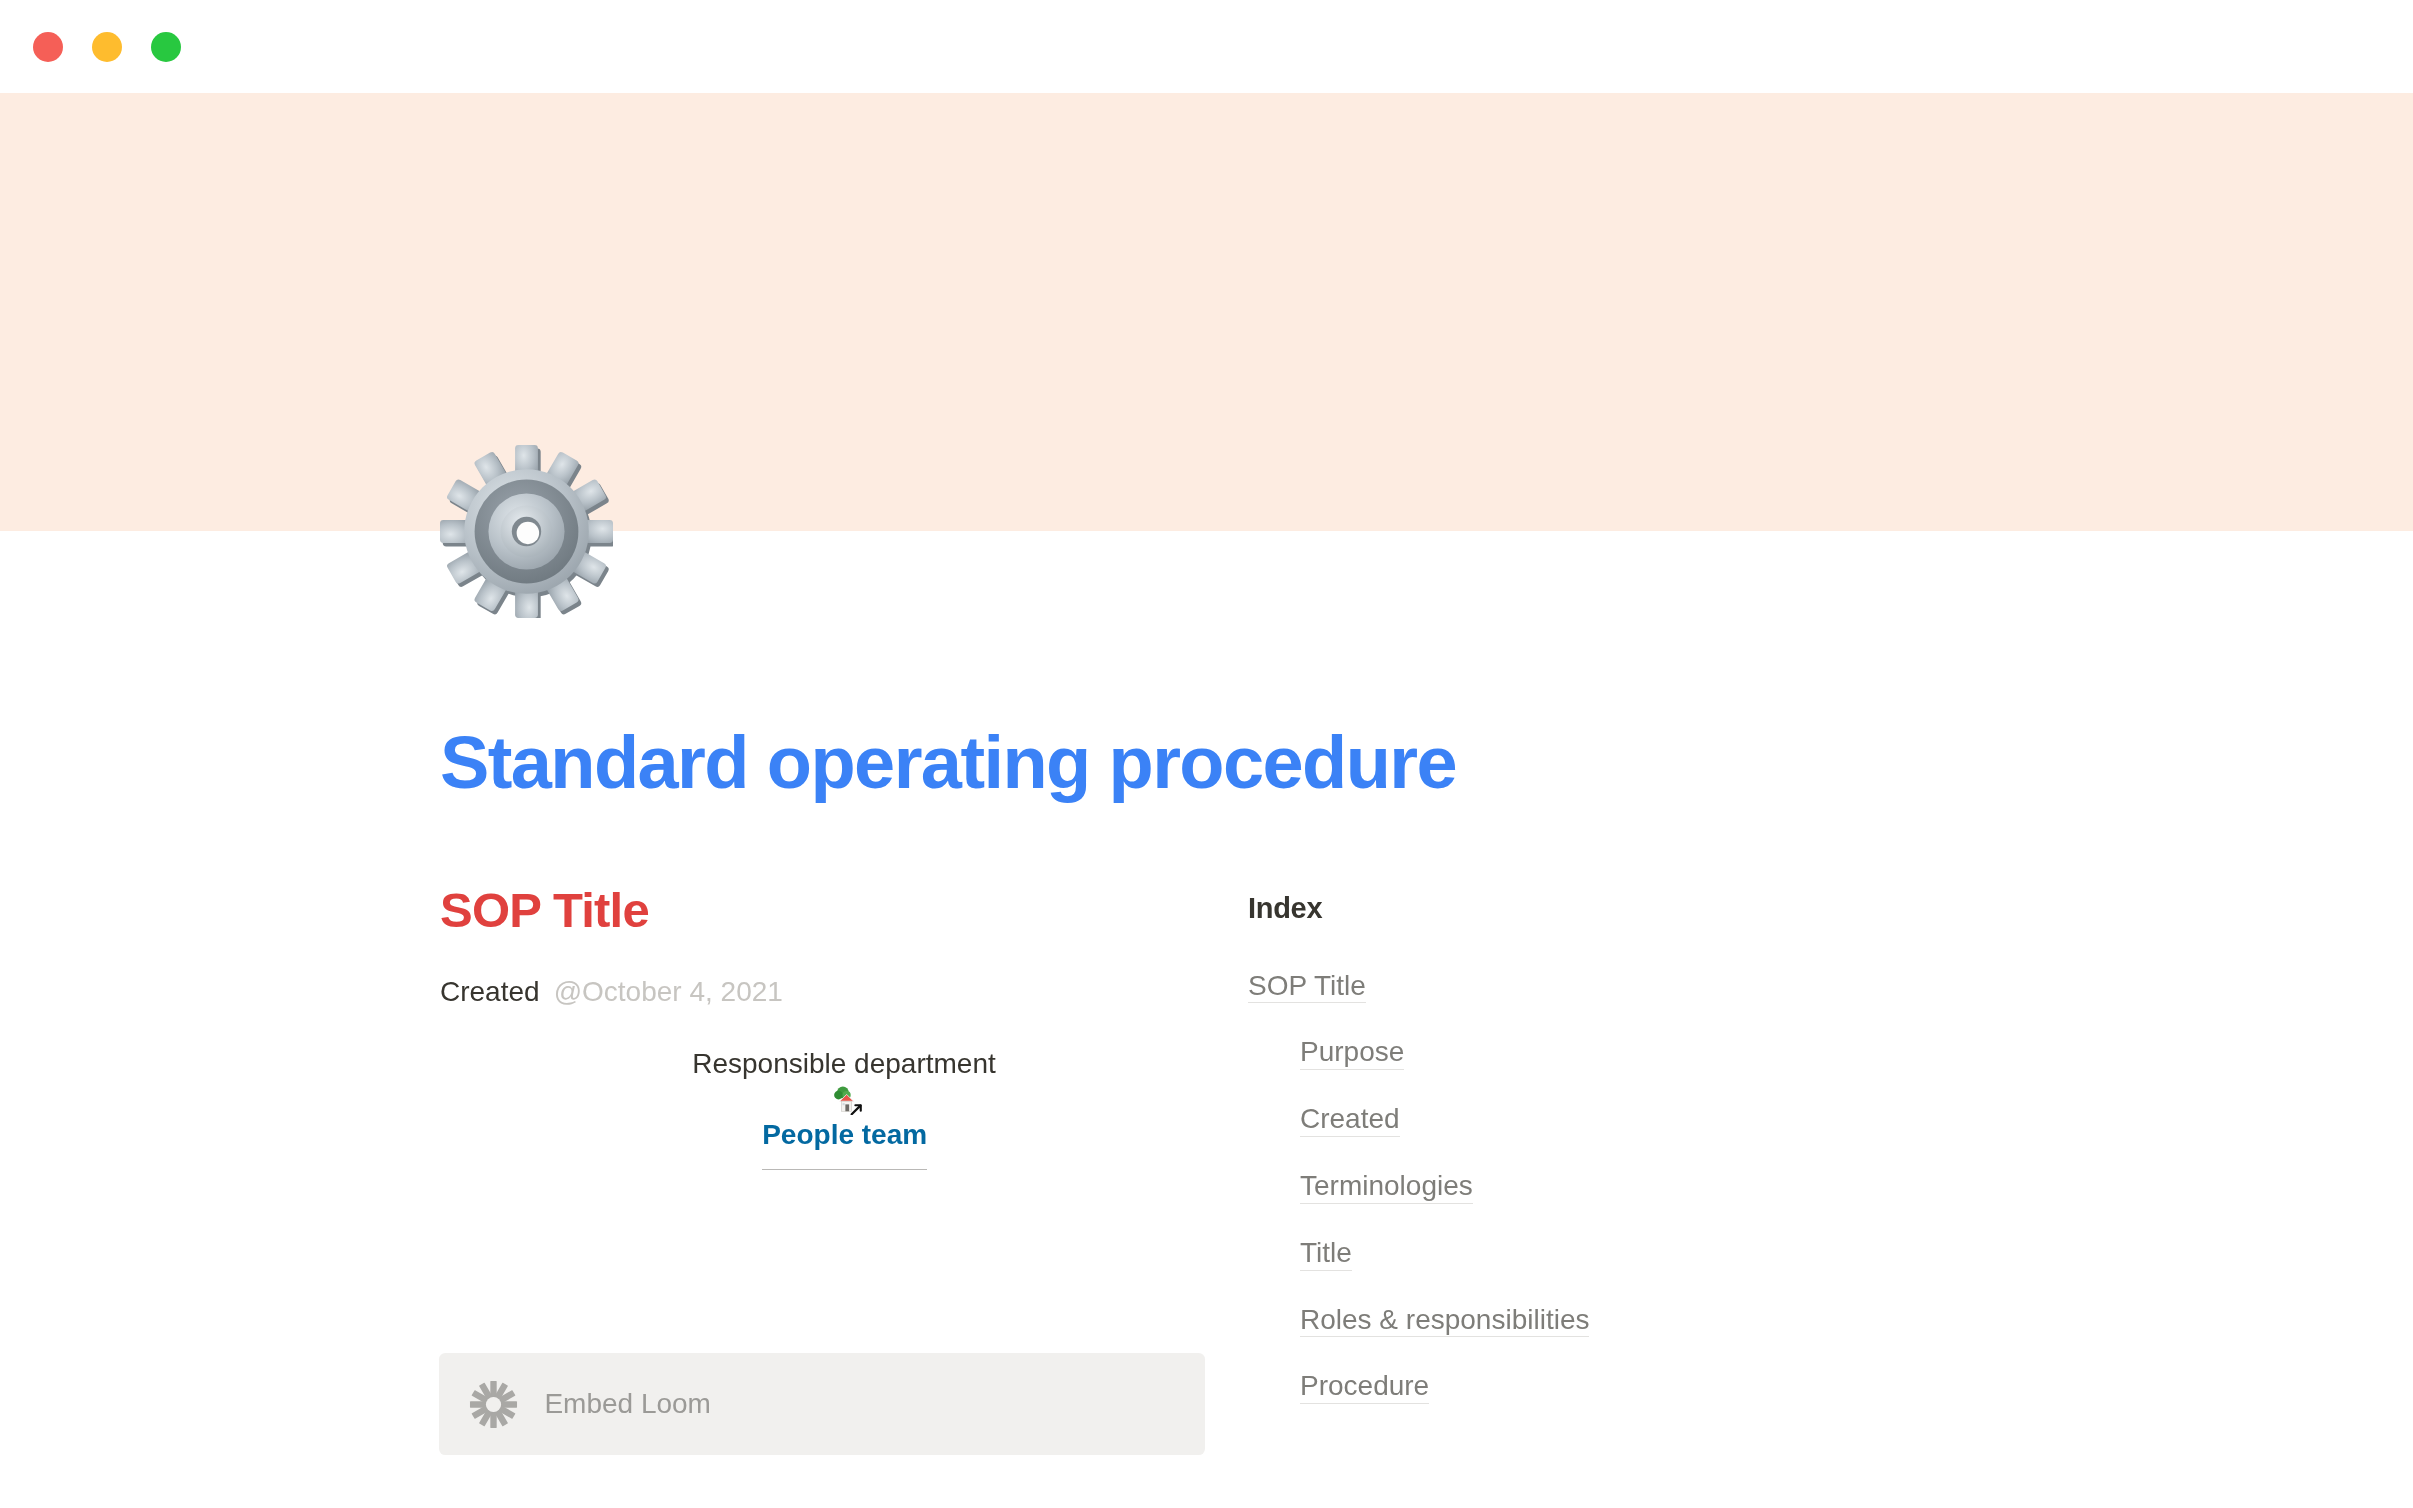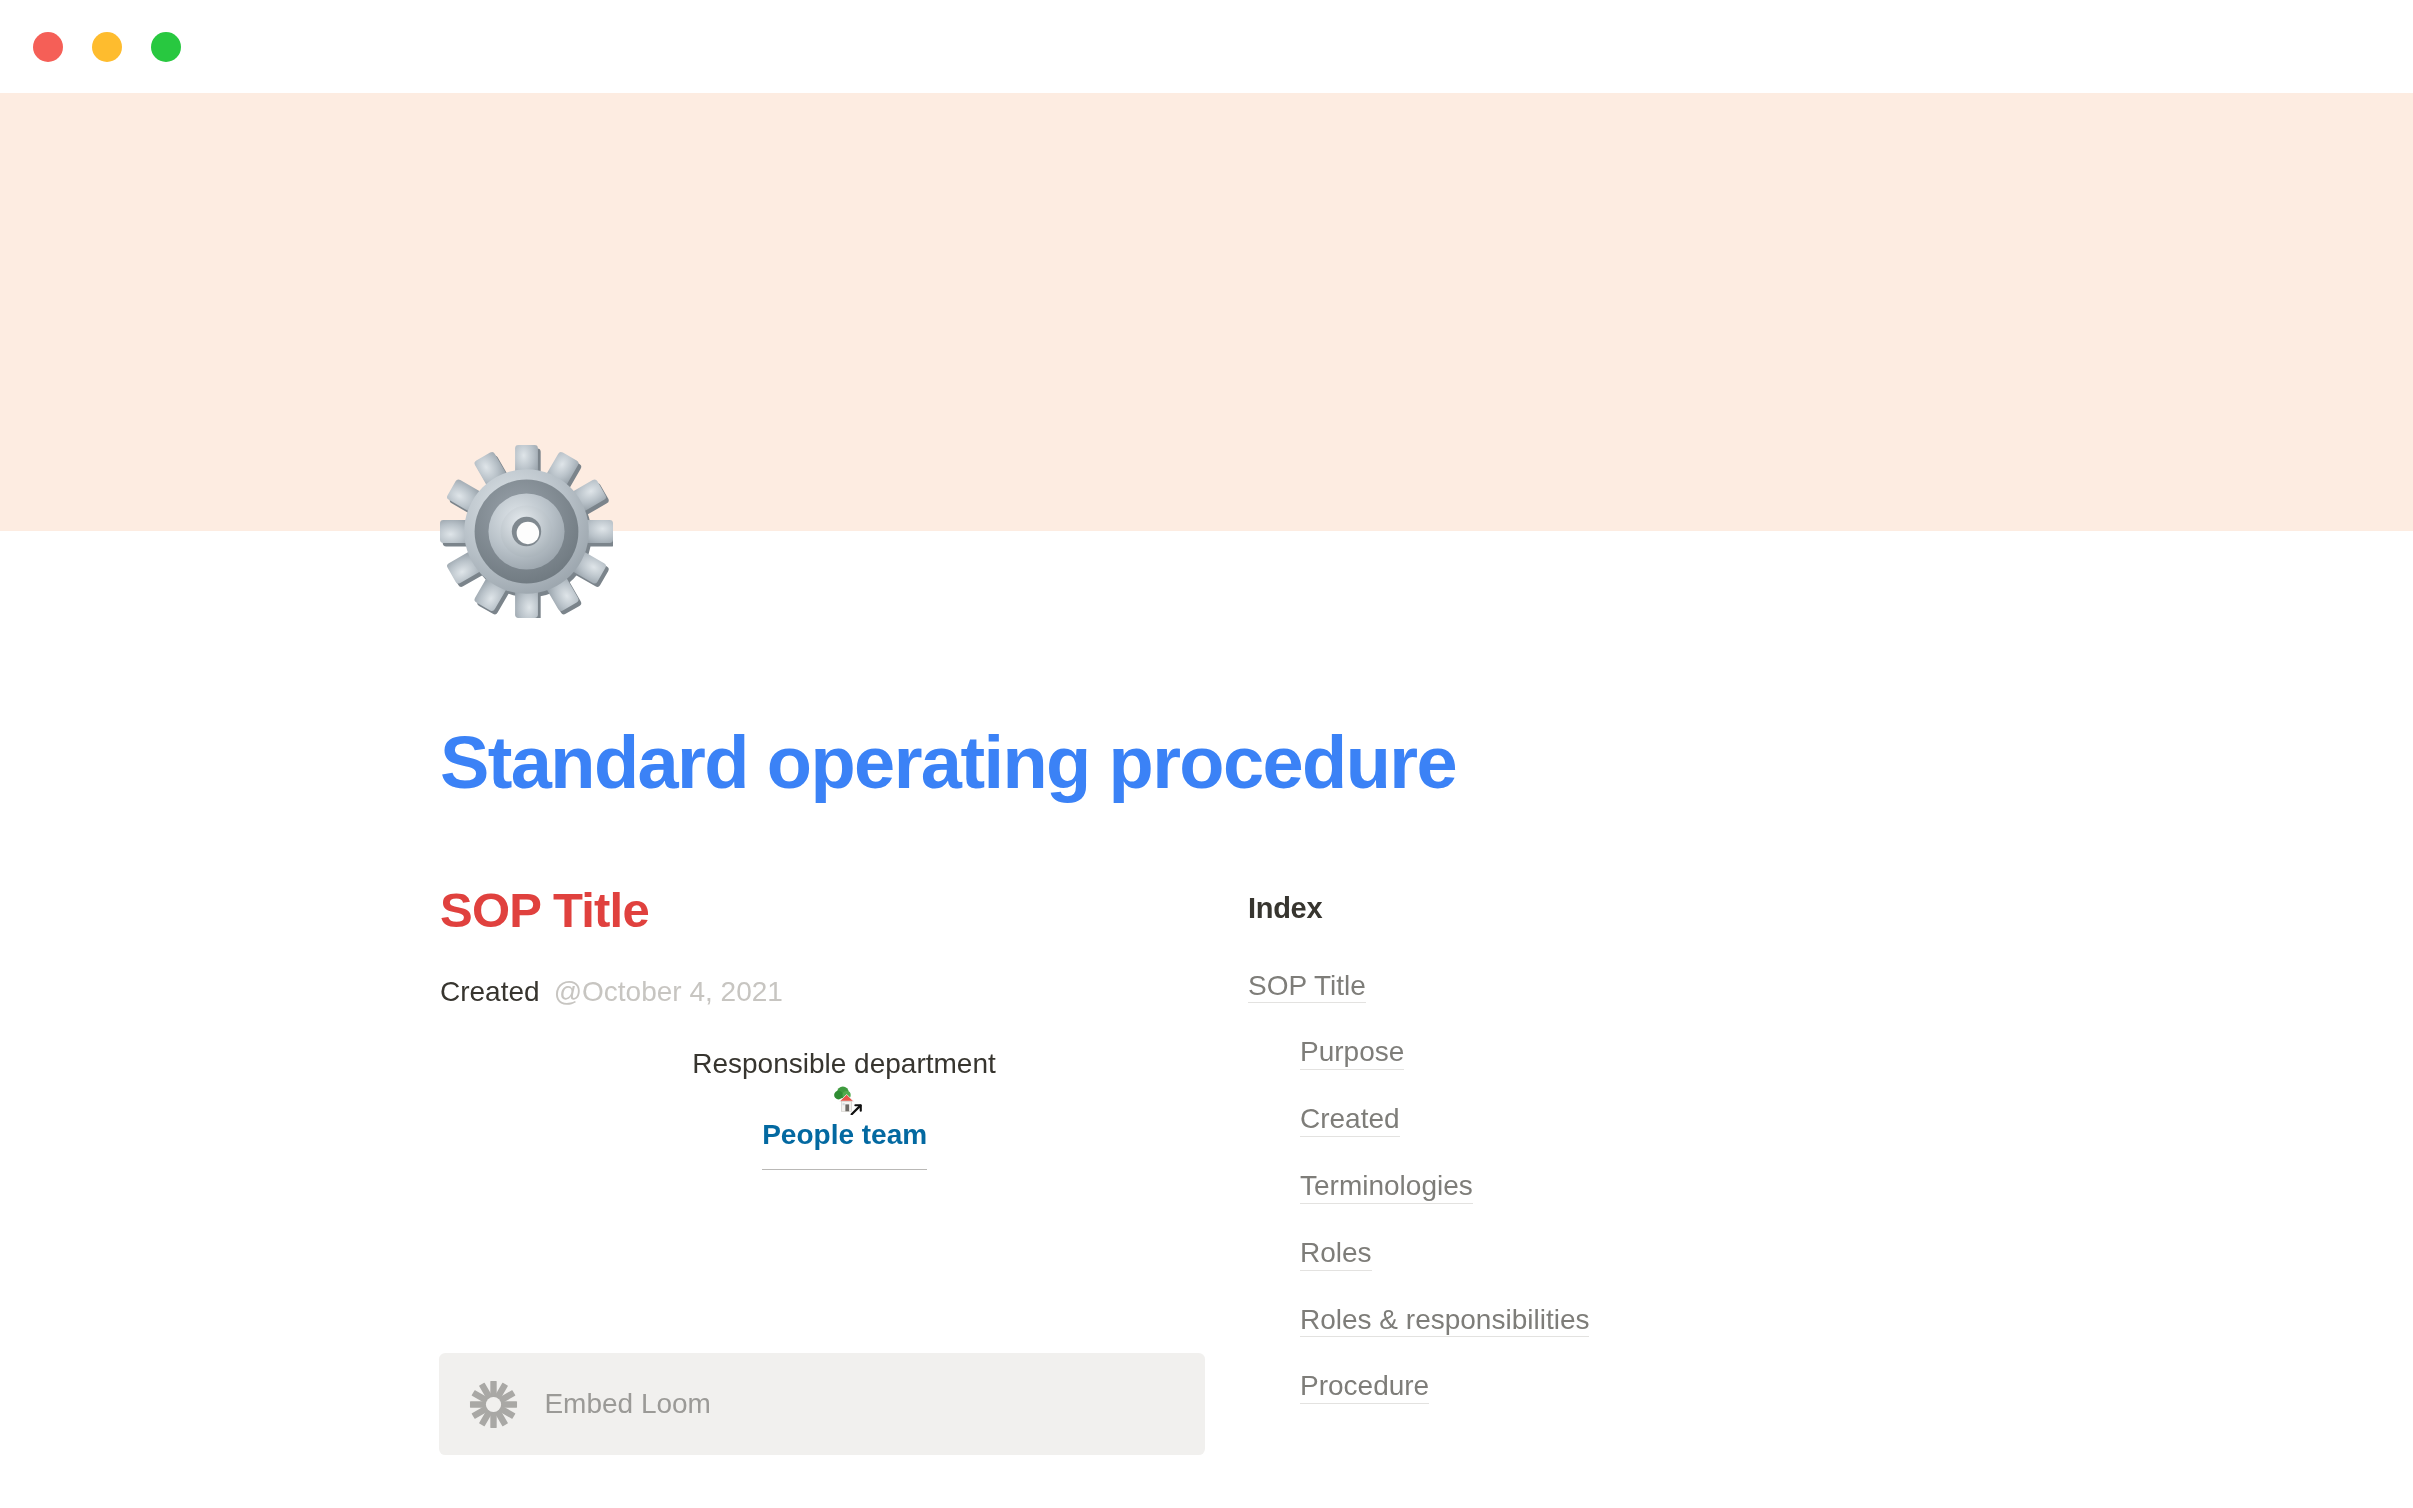--- a/index.html
+++ b/index.html
@@ -325,21 +325,21 @@
         <div class="index-item level-2">
           <a class="index-link" href="#">Purpose</a>
         </div>
         <div class="index-item level-2">
           <a class="index-link" href="#">Created</a>
         </div>
         <div class="index-item level-2">
           <a class="index-link" href="#">Terminologies</a>
         </div>
         <div class="index-item level-2">
-          <a class="index-link" href="#">Roles</a>
+          <a class="index-link" href="#">Title</a>
         </div>
         <div class="index-item level-2">
           <a class="index-link" href="#">Roles &amp; responsibilities</a>
         </div>
         <div class="index-item level-2">
           <a class="index-link" href="#">Procedure</a>
         </div>
 
       </div>
     </div>

